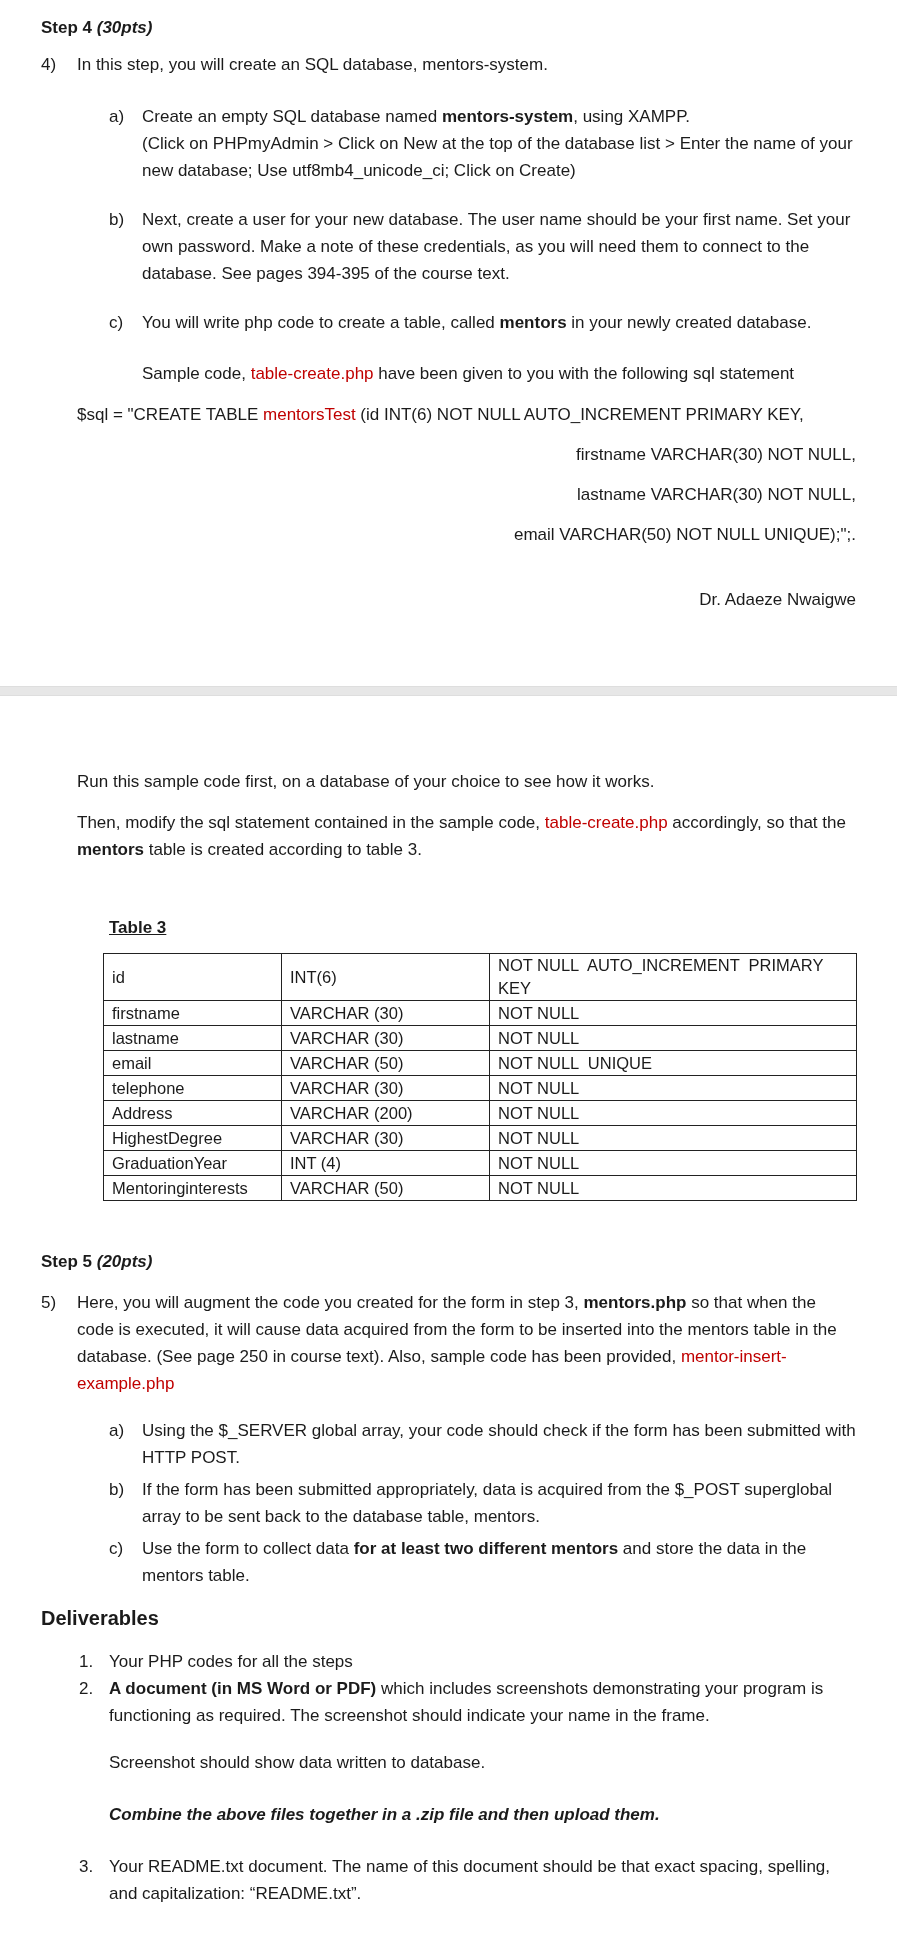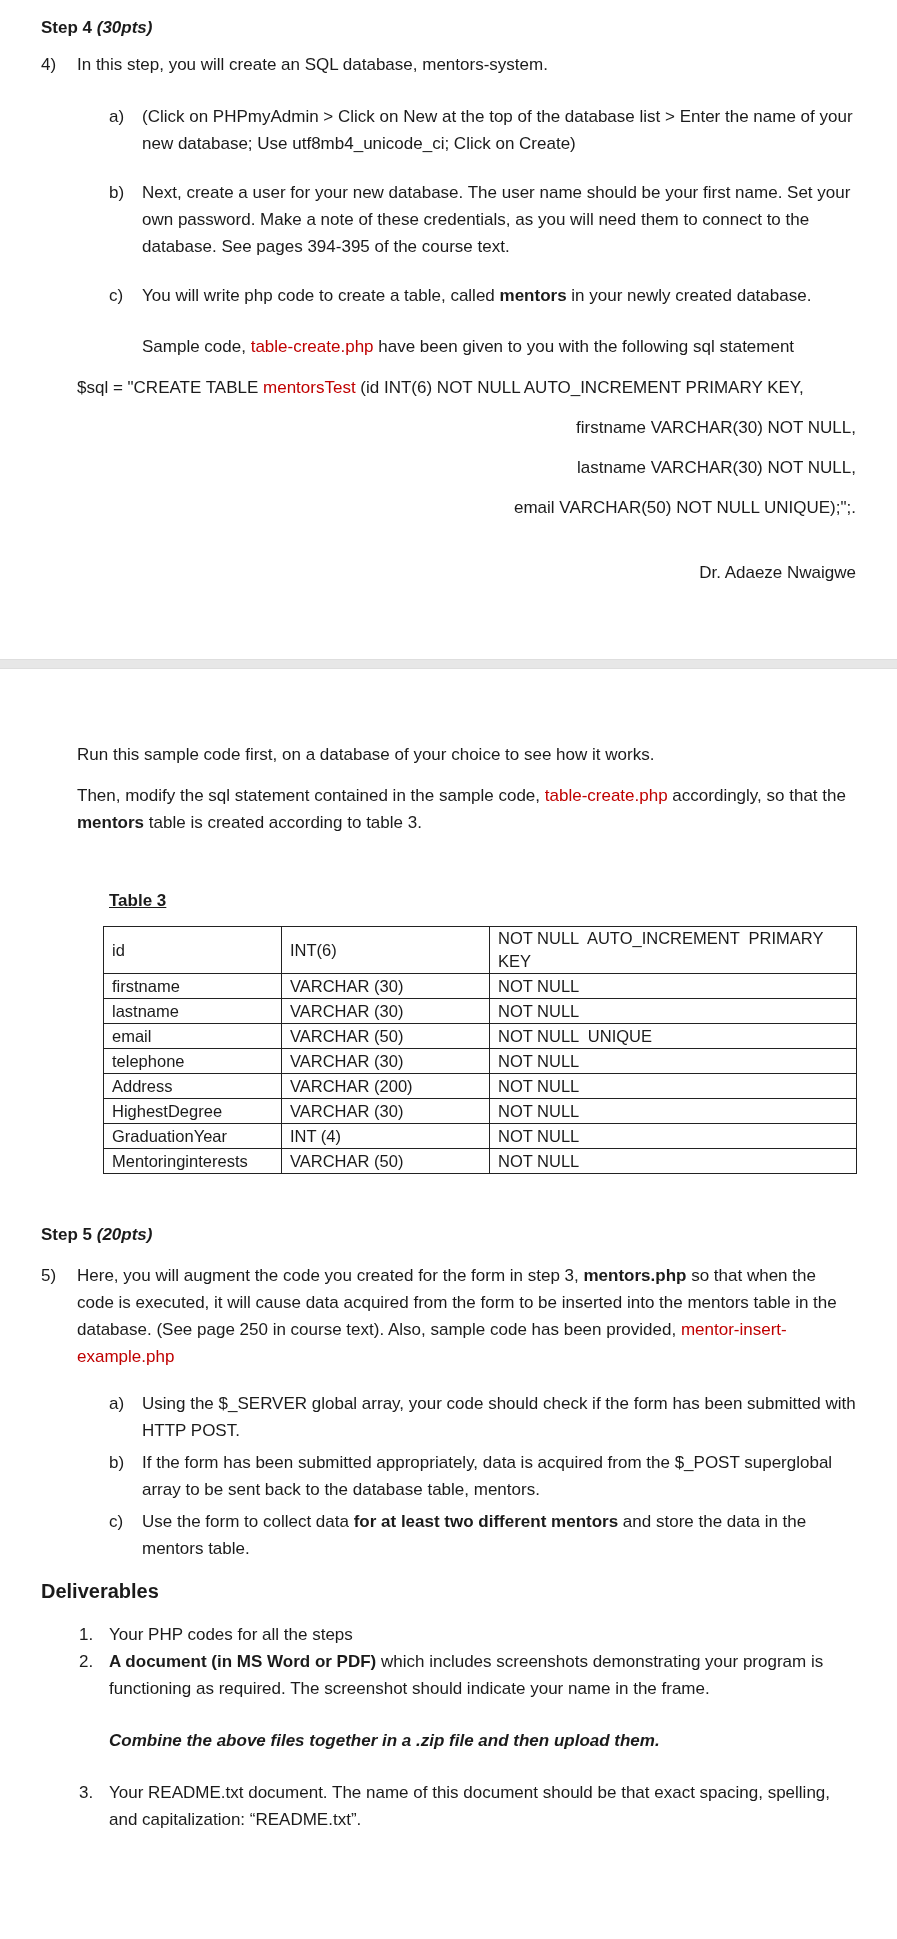--- a/index.html
+++ b/index.html
@@ -71,20 +71,21 @@
   <p class="heading"><span class="b">Step 4 </span><span class="b i">(30pts)</span></p>
 
   <div class="row li1 mt10">
     <span class="marker">4)</span>
     <span class="txt">In this step, you will create an SQL database, mentors-system.</span>
   </div>
 
   <div class="row li2 mt25">
     <span class="marker">a)</span>
     <div class="txt">
+      <p><span>Create an empty SQL database named </span><span class="b">mentors-system</span><span>, using XAMPP.</span></p>
       <p>(Click on PHPmyAdmin &gt; Click on New at the top of the database list &gt; Enter the name of your new database; Use utf8mb4_unicode_ci; Click on Create)</p>
     </div>
   </div>
 
   <div class="row li2 mt22">
     <span class="marker">b)</span>
     <span class="txt">Next, create a user for your new database. The user name should be your first name. Set your own password. Make a note of these credentials, as you will need them to connect to the database. See pages 394-395 of the course text.</span>
   </div>
 
   <div class="row li2 mt22">
@@ -191,20 +192,21 @@
   <div class="row dli mt13">
     <span class="marker">1.</span>
     <span class="txt">Your PHP codes for all the steps</span>
   </div>
 
   <div class="row dli mt0">
     <span class="marker">2.</span>
     <span class="txt"><span class="b">A document (in MS Word or PDF)</span><span> which includes screenshots demonstrating your program is functioning as required. The screenshot should indicate your name in the frame.</span></span>
   </div>
 
+  <p class="note mt20">Screenshot should show data written to database.</p>
 
   <p class="note b i mt25">Combine the above files together in a .zip file and then upload them.</p>
 
   <div class="row dli mt25">
     <span class="marker">3.</span>
     <span class="txt">Your README.txt document. The name of this document should be that exact spacing, spelling, and capitalization: “README.txt”.</span>
   </div>
 
 </div>
 

